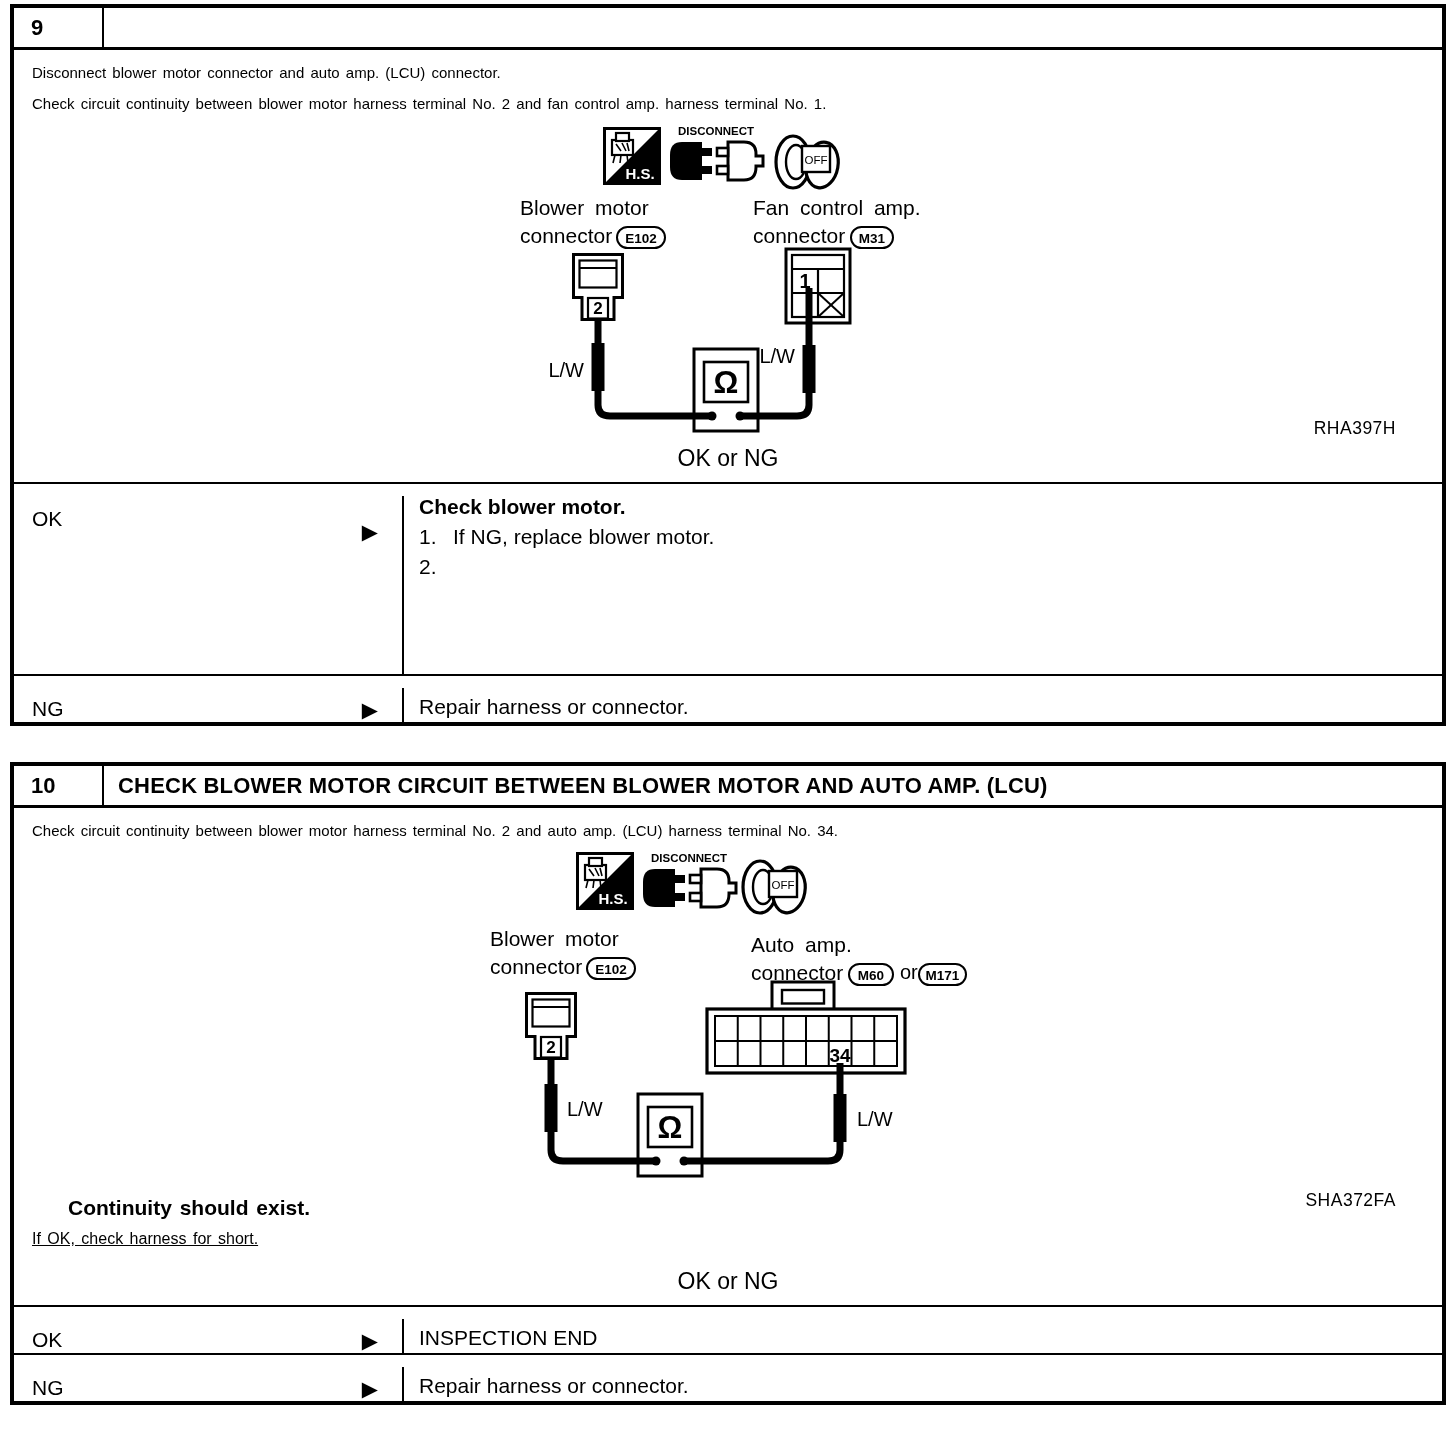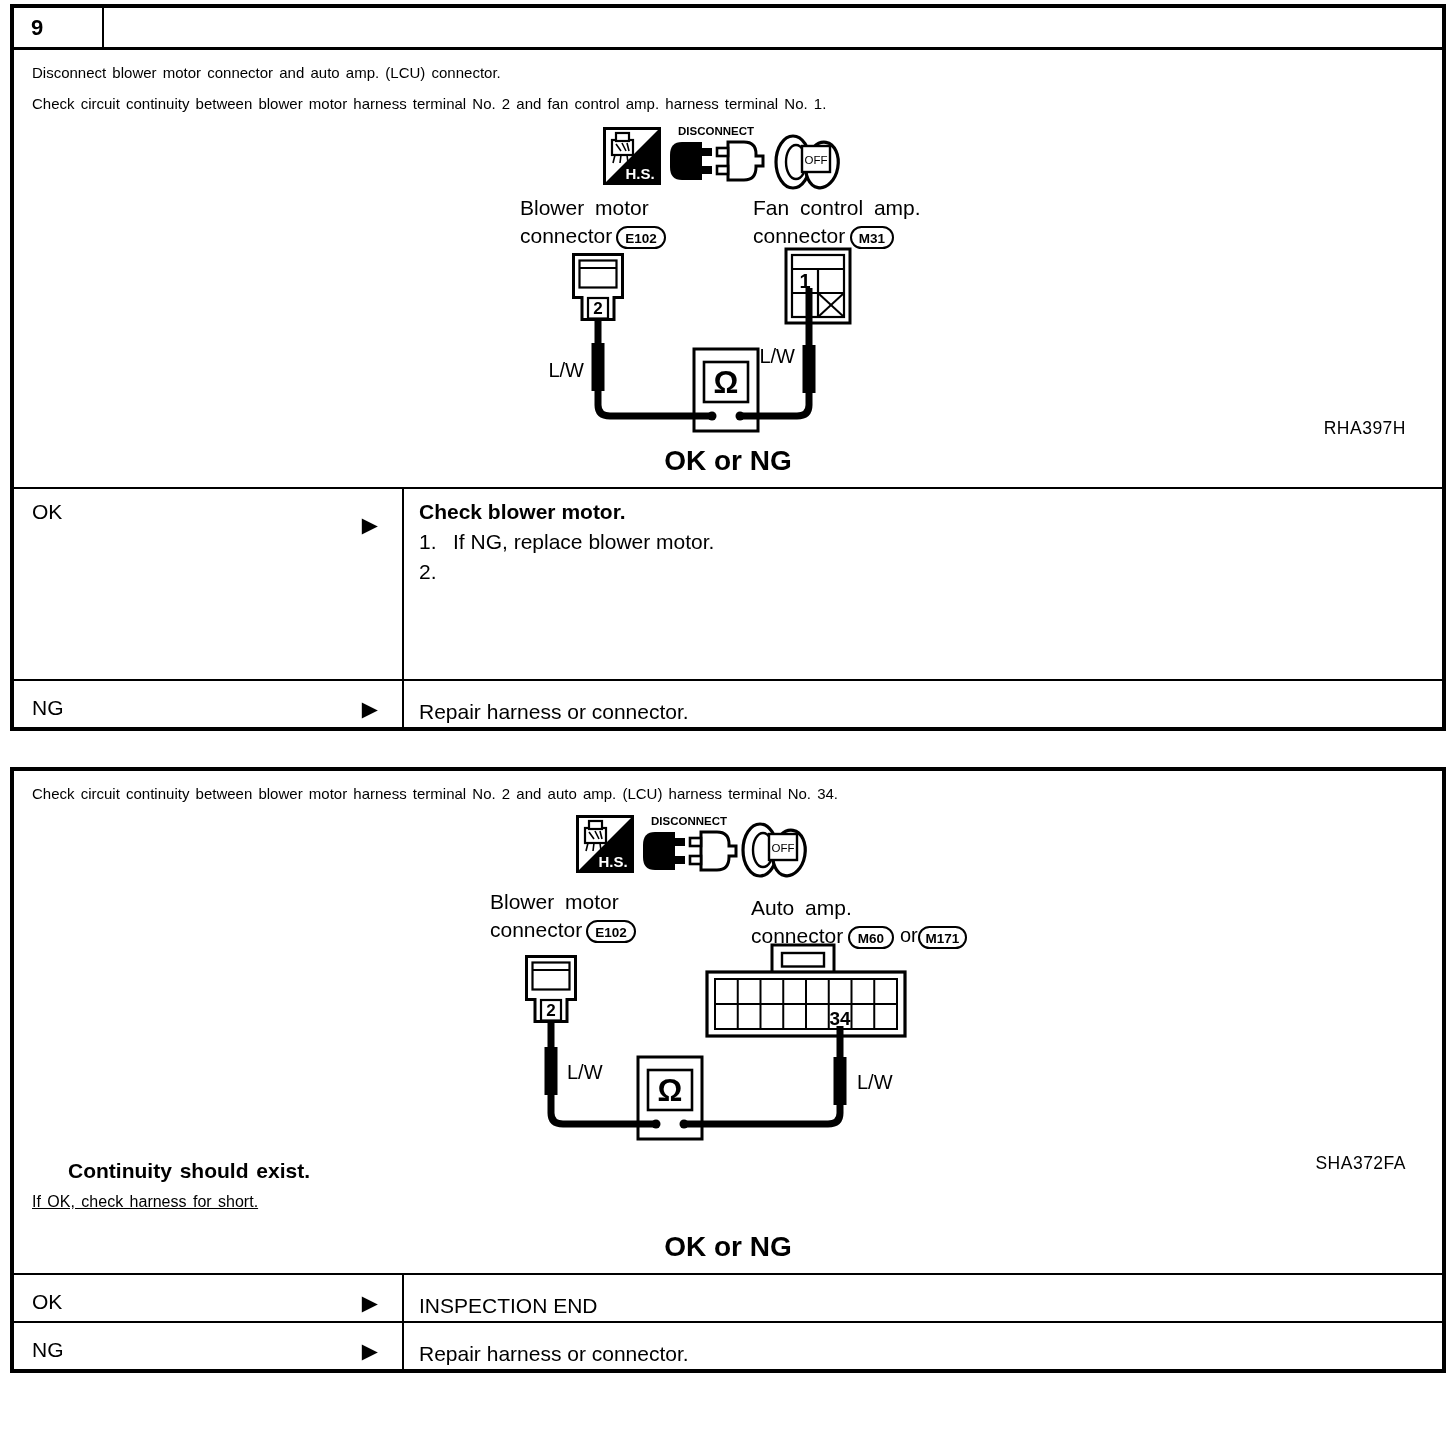--- a/index.html
+++ b/index.html
@@ -20,32 +20,32 @@
     font-size: 22px; font-weight: bold; padding-left: 17px;
     height: 100%; display: flex; align-items: center;
   }
   .step-title { font-size: 22px; font-weight: bold; padding-left: 14px; letter-spacing: .2px; }
 
   .step-body { position: relative; padding: 7px 18px 10px 18px; }
   .intro { font-size: 15px; line-height: 31px; word-spacing: 2px; }
 
   .figure-wrap { text-align: center; margin-top: 6px; }
   .fig-code {
-    position: absolute; right: 36px; font-size: 17.5px; letter-spacing: .5px; text-align: center;
+    position: absolute; right: 46px; font-size: 17.5px; letter-spacing: .5px; text-align: center;
   }
-  .ok-or-ng { text-align: center; font-size: 28px; font-weight: bold; margin-top: 4px; }
+  .ok-or-ng { text-align: center; font-size: 23px; font-weight: normal; margin-top: 4px; }
 
   .spec-line { font-size: 21px; font-weight: bold; line-height: 31px; padding-left: 36px; word-spacing: 2px; }
   .note-line { font-size: 16px; line-height: 31px; word-spacing: 2px; text-decoration: underline; }
 
   .result-row { display: flex; border-top: 2px solid #000; }
   .result-left {
     width: 390px; flex: 0 0 390px; border-right: 2px solid #000;
     display: flex; justify-content: space-between;
-    padding: 8px 24px 0 18px; font-size: 21px;
+    padding: 8px 24px 0 18px; font-size: 21px; margin-top: 12px;
   }
   .result-row.short { min-height: 46px; }
   .result-row.short .result-left { align-items: center; }
   .result-row.tall { min-height: 192px; }
   .result-row.tall .result-left { align-items: flex-start; padding-top: 11px; }
   .arrow { font-size: 21px; line-height: 1; align-self: center; }
   .result-row.tall .arrow { align-self: flex-start; margin-top: 14px; }
   .result-right { flex: 1; padding: 8px 16px 8px 15px; font-size: 21px; line-height: 30px; }
   .result-row.short .result-right { display: flex; align-items: center; padding-top: 16px; padding-bottom: 0; }
   .action-title { font-weight: bold; }
@@ -190,20 +190,24 @@
         <span>NG</span>
         <span class="arrow">▶</span>
       </div>
       <div class="result-right">
         <span>Repair harness or connector.</span>
       </div>
     </div>
   </section>
 
   <section class="step">
+    <div class="step-header">
+      <div class="step-num">10</div>
+      <div class="step-title">CHECK BLOWER MOTOR CIRCUIT BETWEEN BLOWER MOTOR AND AUTO AMP. (LCU)</div>
+    </div>
 
     <div class="step-body">
       <p class="intro">Check circuit continuity between blower motor harness terminal No. 2 and auto amp. (LCU) harness terminal No. 34.</p>
 
       <div class="figure-wrap">
         <svg width="480" height="336" viewBox="0 0 480 336">
           <use href="#icon-hs" x="88" y="0"></use>
           <use href="#icon-disconnect" x="155" y="0"></use>
           <use href="#icon-off" x="252" y="2"></use>
 

